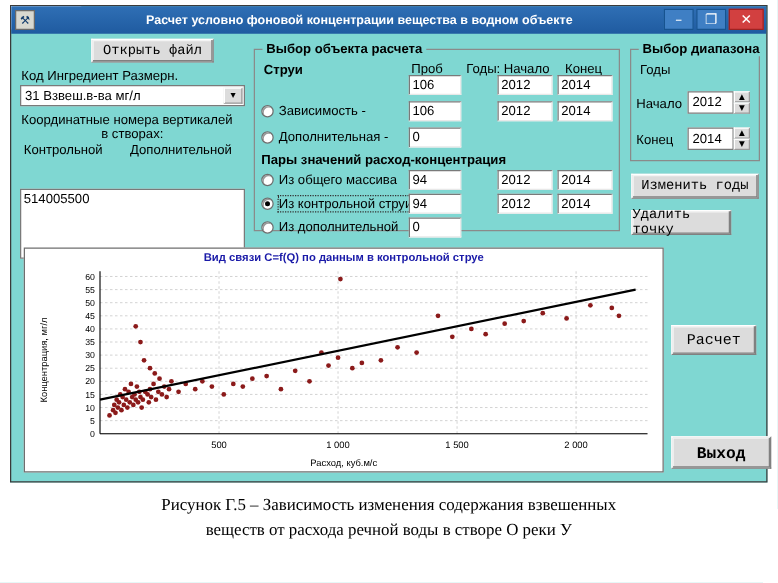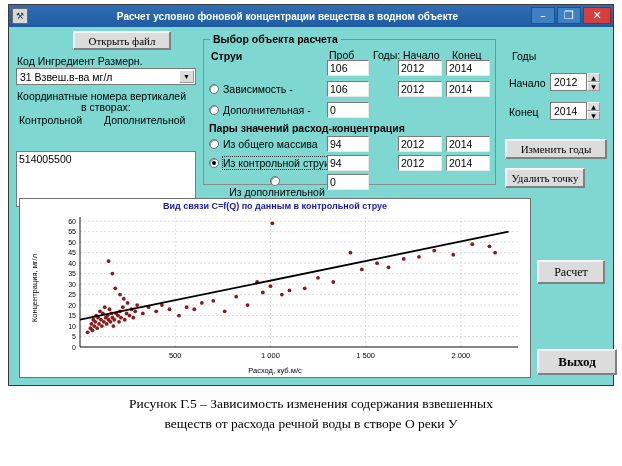--- a/index.html
+++ b/index.html
@@ -91,21 +91,21 @@
     border: 1px solid #808080;
     border-top-color: #ffffff;
     border-left-color: #ffffff;
     box-shadow: inset -1px -1px 0 #808080, inset 1px 1px 0 #f4f4f4;
     font-size: 11px;
     color: #000000;
     display: flex;
     align-items: center;
     justify-content: center;
     box-sizing: border-box;
-    font-family: Liberation Serif, serif;
+    font-family: Liberation Mono, monospace;
     cursor: default;
   }
   .txt {
     background: #ffffff;
     border: 1px solid #7a7a7a;
     border-right-color: #e8e8e8;
     border-bottom-color: #e8e8e8;
     font-size: 10.5px;
     color: #000000;
     padding: 1px 2px;
@@ -366,26 +366,29 @@
     <div class="txt" style="position:absolute; left:437px; top:131px; width:44px; height:16px;">2014</div>
 
     <div class="radio-row selected" style="left:200px; top:152px; width:122px;">
       <span class="radio on"></span>
       <span class="rlabel">Из контрольной струи</span>
     </div>
     <div class="txt" style="position:absolute; left:318px; top:150px; width:42px; height:16px;">94</div>
     <div class="txt" style="position:absolute; left:389px; top:150px; width:44px; height:16px;">2012</div>
     <div class="txt" style="position:absolute; left:437px; top:150px; width:44px; height:16px;">2014</div>
 
-    <div class="radio-row" style="left:200px; top:171px; width:136px;flex-direction:column;">
+    <div class="radio-row" style="left:200px; top:171px; width:136px;">
       <span class="radio"></span>
       <span class="rlabel">Из дополнительной</span>
     </div>
     <div class="txt" style="position:absolute; left:318px; top:169px; width:42px; height:16px;">0</div>
 
+    <div class="group" style="left:495px; top:34px; width:104px; height:90px;">
+      <div class="glabel">Выбор диапазона</div>
+    </div>
     <div class="lbl" style="left:503px; top:45px;">Годы</div>
 
     <div class="lbl" style="left:500px; top:72px;">Начало</div>
     <div class="spin" style="left:541px; top:68px; width:52px; height:18px;">
       <div class="sval" style="width:37px;">2012</div>
       <div class="sbtns">
         <div class="sbtn">▲</div>
         <div class="sbtn">▼</div>
       </div>
     </div>

